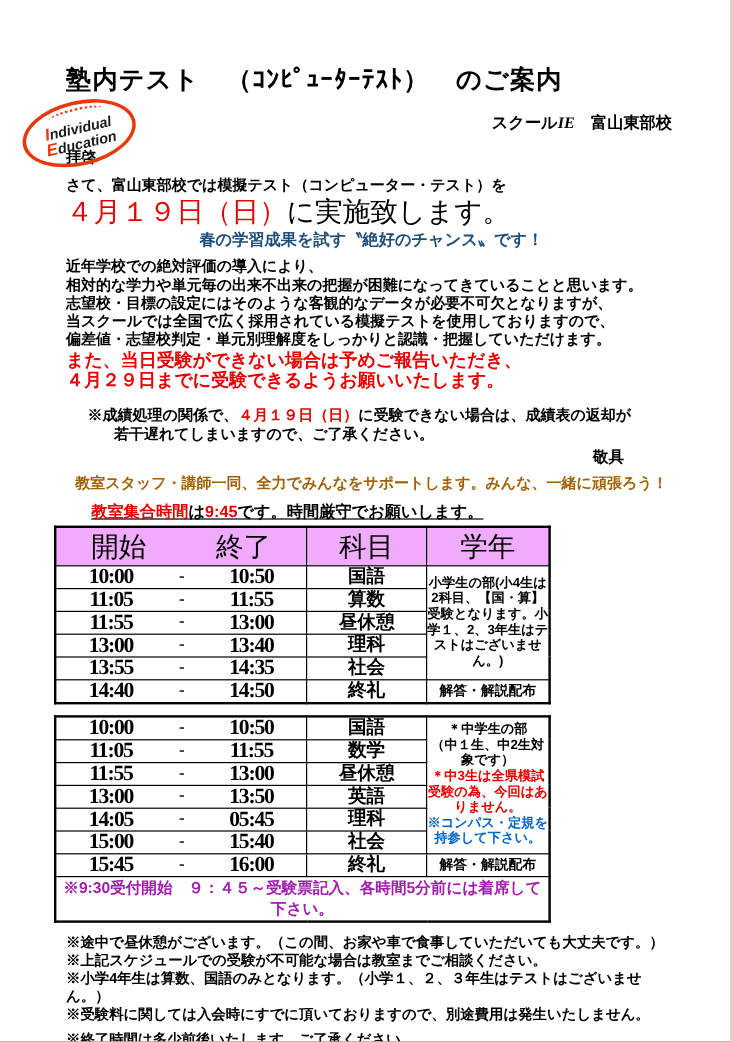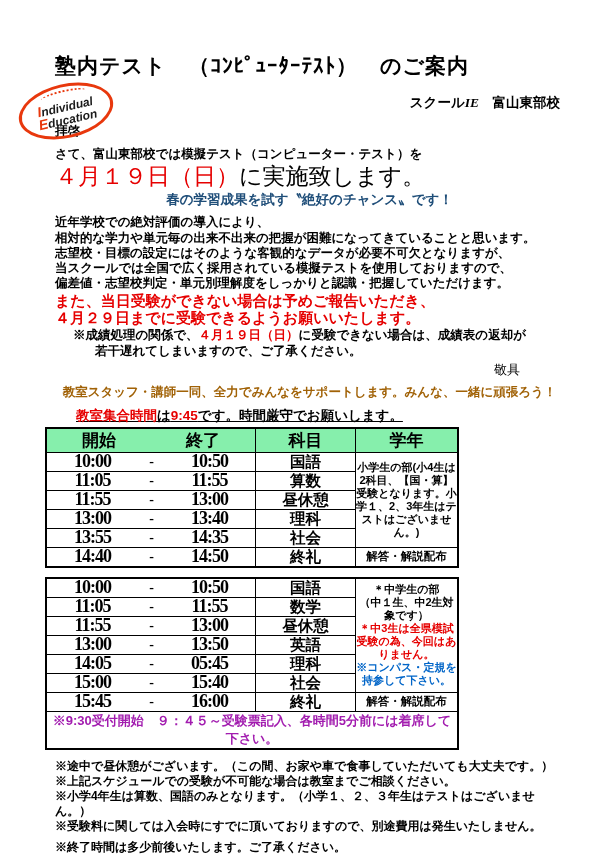--- a/index.html
+++ b/index.html
@@ -22,32 +22,32 @@
 
   
   .t{font-size:12.5px;font-weight:bold;line-height:15.2px;}
   .salutation{margin-top:12px;}
   .para1{margin-top:8px;}
   .date-line{margin-top:1px;font-size:23px;font-weight:normal;line-height:27px;}
   .red{color:#e60000;}
   .chance{margin-top:1px;text-align:center;color:#1f4e79;font-size:13.5px;font-weight:bold;}
   .para2{margin-top:6px;}
   .red-notice{margin-top:2px;color:#e60000;font-size:15px;font-weight:bold;line-height:16.5px;}
-  .grade-note1{margin-top:2px;padding-left:18px;}
+  .grade-note1{margin-top:13px;padding-left:18px;}
   .grade-note2{padding-left:40px;}
-  .closing{text-align:right;padding-right:44px;font-size:13px;font-weight:normal;margin-top:2px;}
+  .closing{text-align:right;padding-right:44px;font-size:13px;font-weight:bold;margin-top:2px;}
   .support{margin-top:5px;text-align:center;color:#a16207;font-size:12.5px;font-weight:bold;}
   .assembly{margin-top:6px;font-size:13.5px;font-weight:bold;padding-left:21px;}
   .assembly u{text-decoration:underline;}
 
   
   table.sched{border-collapse:collapse;margin:2px 0 0 45px;width:412px;table-layout:fixed;
               border:2.5px solid #000;}
   table.sched td{border:1px solid #000;padding:0;vertical-align:middle;}
-  table.sched .head td{background:#86efac;font-size:17px;font-weight:bold;height:21px;}
+  table.sched .head td{background:#f0abfc;font-size:23px;font-weight:normal;height:21px;}
   .col-time{width:208px;} .col-subj{width:99px;} .col-grade{width:101px;}
   .time-head{display:flex;}
   .time-head span{flex:1;text-align:center;}
   .time-cell{display:flex;align-items:center;height:18px;}
   .time-cell span{flex:1;text-align:center;font-family:"Liberation Serif",serif;
                   font-size:18px;font-weight:bold;letter-spacing:-1px;line-height:17px;}
   .time-cell .dash{flex:0 0 26px;font-size:14px;}
   td.subj{text-align:center;font-size:15.5px;font-weight:bold;line-height:16px;}
   td.grade{text-align:center;font-size:11px;font-weight:bold;line-height:13px;padding:1px 2px;}
   td.handout{text-align:center;font-size:11.5px;font-weight:bold;}

